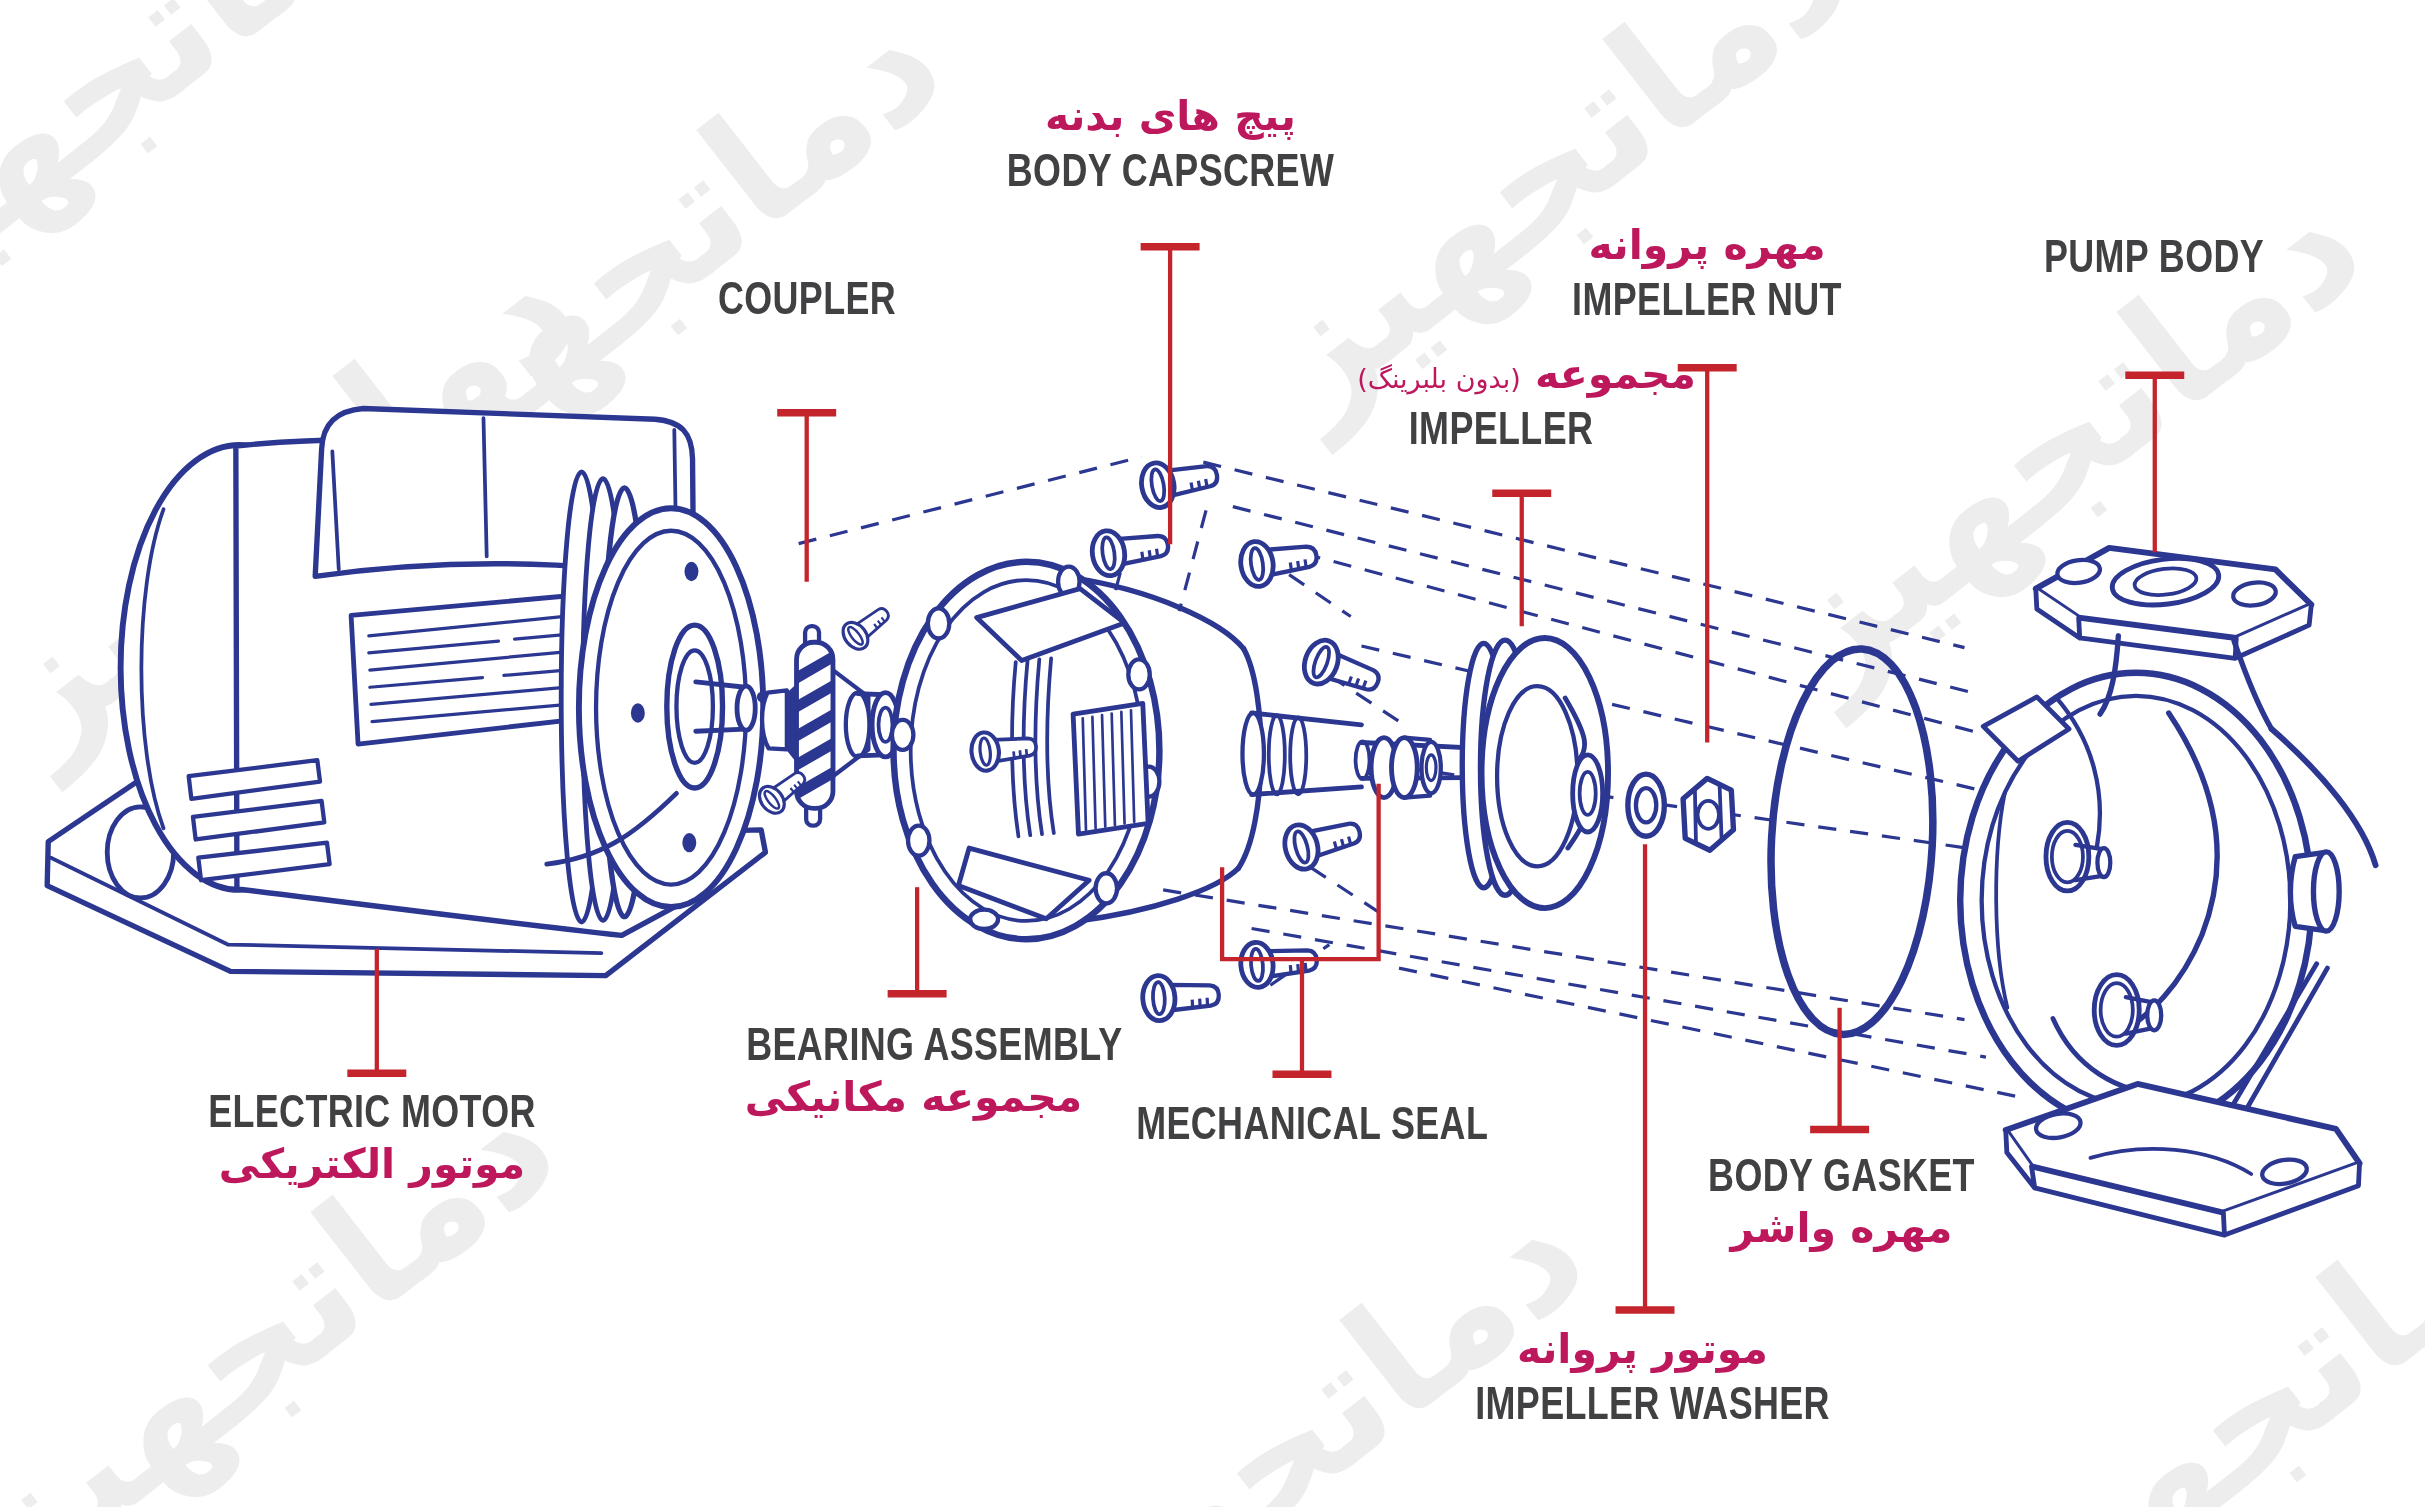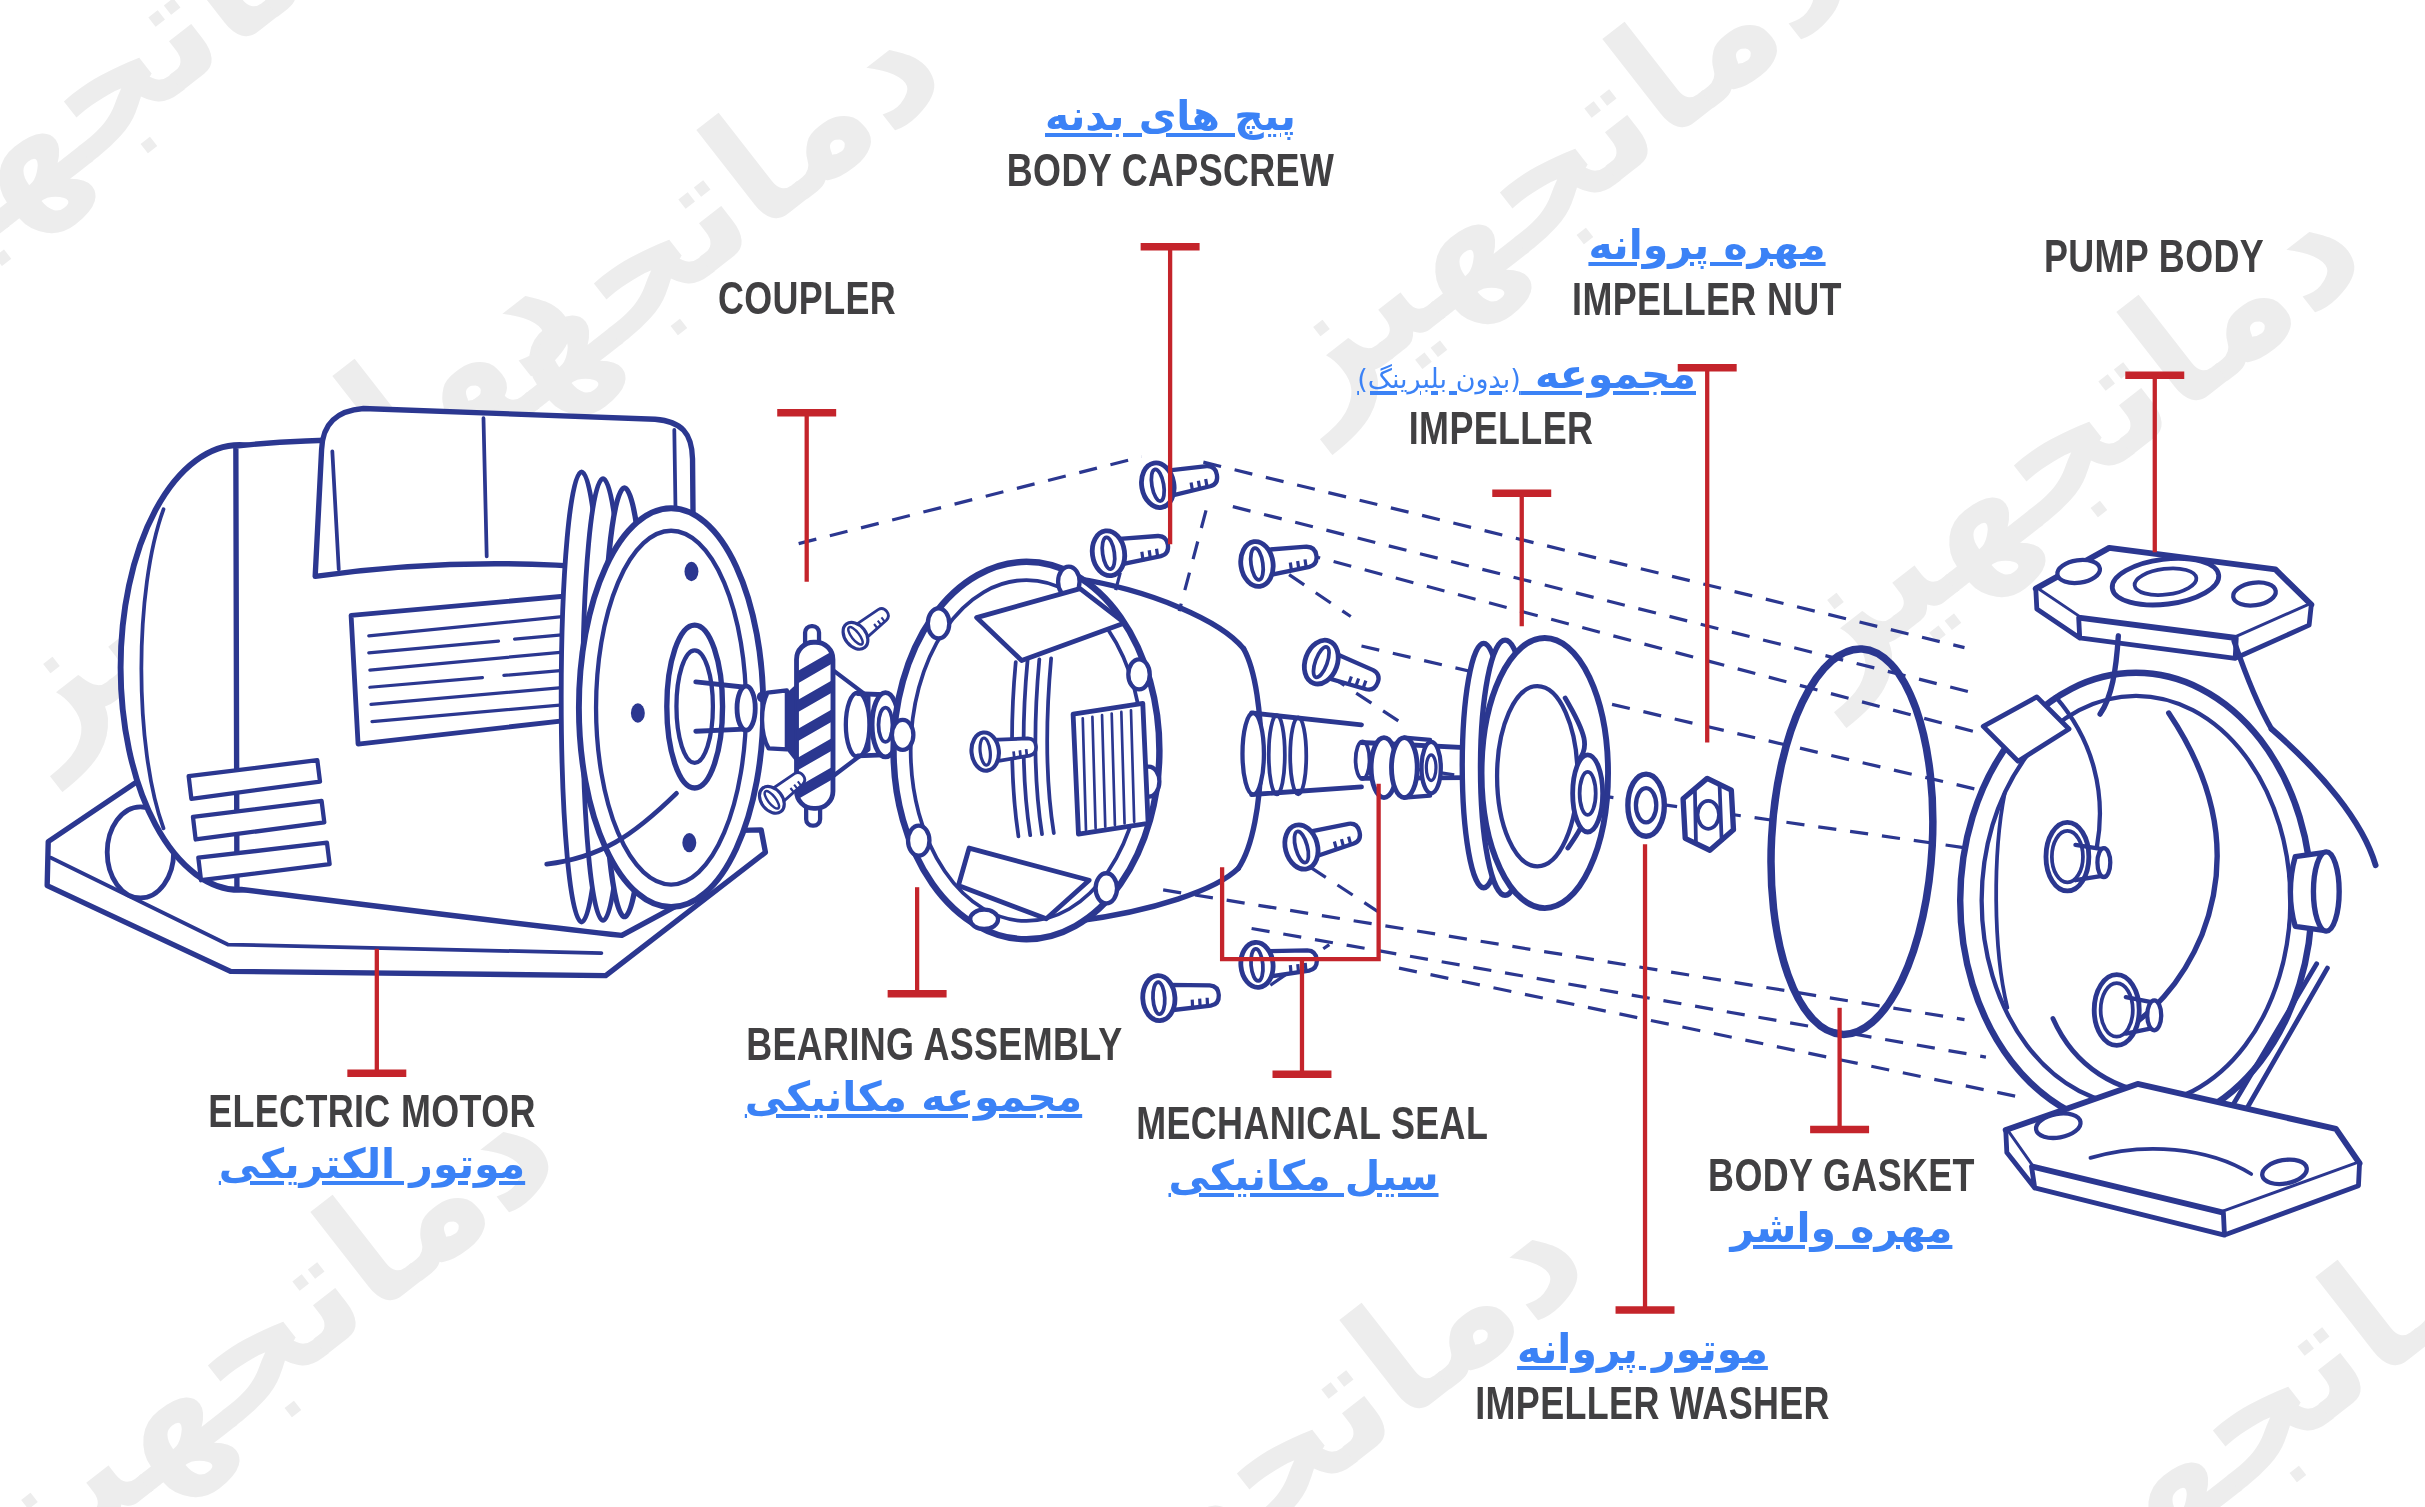--- a/index.html
+++ b/index.html
@@ -4,21 +4,21 @@
 <style>
   html,body{margin:0;padding:0;background:#ffffff;}
   body{width:2426px;height:1508px;position:relative;overflow:hidden;
        font-family:"Liberation Sans",sans-serif;}
   .wm{position:absolute;z-index:0;font-family:"DejaVu Sans",sans-serif;font-weight:bold;
       font-size:161px;color:#ededed;white-space:nowrap;direction:rtl;
       transform:rotate(-38deg);letter-spacing:9.6px;user-select:none;}
   #diagram{position:absolute;left:0;top:0;z-index:1;}
   .label{position:absolute;z-index:2;text-align:center;}
   .fa{display:block;font-family:"DejaVu Sans",sans-serif;font-weight:bold;font-size:41px;
-      line-height:1.3;color:#3b82f6;direction:rtl;white-space:nowrap;text-decoration:underline;}
+      line-height:1.3;color:#be185d;direction:rtl;white-space:nowrap;}
   .fa-note{font-size:27px;font-weight:normal;margin-left:32px;}
   .en{display:block;font-family:"Liberation Sans",sans-serif;font-weight:bold;font-size:46px;
       line-height:1.18;color:#414042;transform:scaleX(.78);transform-origin:center;
       white-space:nowrap;letter-spacing:0.5px;}
   .fa-right{text-align:right;padding-right:14px;}
 </style>
 </head>
 <body>
 
 <div class="wm" style="left:-230px;top:-21.4px">دماتجهیز</div>
@@ -298,21 +298,20 @@
   <span class="fa">موتور الکتریکی</span>
 </div>
 
 <div class="label" style="left:699px;top:1017px;width:429px">
   <span class="en">BEARING ASSEMBLY</span>
   <span class="fa">مجموعه مکانیکی</span>
 </div>
 
 <div class="label" style="left:1089px;top:1096px;width:429px">
   <span class="en">MECHANICAL SEAL</span>
-  <span class="fa">سیل مکانیکی</span>
 </div>
 
 <div class="label" style="left:1428px;top:1323px;width:429px">
   <span class="fa">موتور پروانه</span>
   <span class="en">IMPELLER WASHER</span>
 </div>
 
 <div class="label" style="left:1627px;top:1148px;width:429px">
   <span class="en">BODY GASKET</span>
   <span class="fa">مهره واشر</span>

